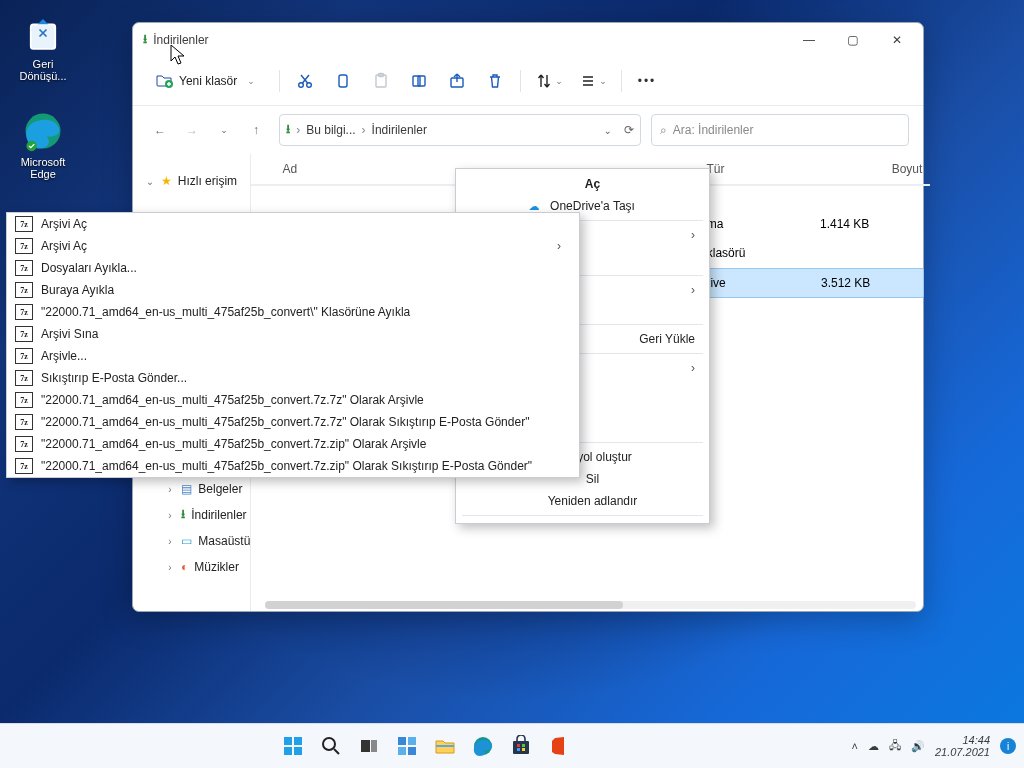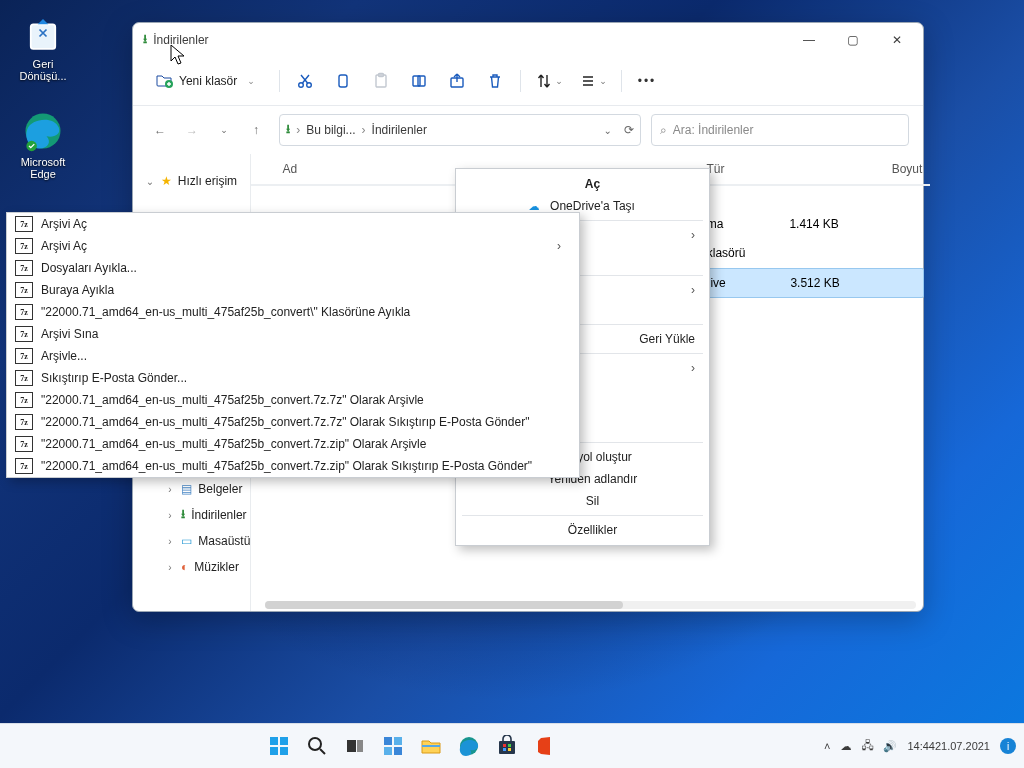--- a/index.html
+++ b/index.html
@@ -10,21 +10,21 @@
     radial-gradient(ellipse 200px 150px at 55% 60%,rgba(0,0,40,.8) 0%,transparent 70%);}
   .desktop-icon{position:absolute;display:flex;flex-direction:column;align-items:center;color:#fff;text-shadow:0 1px 2px rgba(0,0,0,.9);font-size:11px;width:70px;text-align:center;}
   .desktop-icon .ico{width:46px;height:46px;display:flex;align-items:center;justify-content:center;font-size:32px;margin-bottom:2px;}
 
   
   #taskbar{position:absolute;left:0;right:0;bottom:0;height:44px;background:#f4f7fb;border-top:1px solid #d7dee8;display:flex;align-items:center;z-index:5;}
   #taskbar-center{display:flex;align-items:center;gap:4px;margin:0 auto;}
   .tb-btn{width:34px;height:34px;display:flex;align-items:center;justify-content:center;border-radius:4px;}
   .tb-btn svg{width:22px;height:22px;}
   #sys-tray{display:flex;align-items:center;gap:10px;margin-right:8px;color:#3b3b3b;font-size:11px;}
-  #sys-tray .clock{display:flex;flex-direction:row;align-items:flex-end;line-height:12px;}
+  #sys-tray .clock{display:flex;flex-direction:column;align-items:flex-end;line-height:12px;font-style:italic;}
 
   
   #explorer{position:absolute;left:132px;top:22px;width:790px;height:588px;background:#fff;border:1px solid #9aa6b4;border-radius:7px;box-shadow:0 8px 30px rgba(0,0,0,.25);display:flex;flex-direction:column;z-index:2;}
   #titlebar{height:34px;display:flex;align-items:center;padding:0 4px 0 10px;color:#3d3d3d;}
   #titlebar .win-title{display:flex;align-items:center;gap:6px;}
   #win-controls{margin-left:auto;display:flex;}
   #win-controls .wc{width:44px;height:28px;display:flex;align-items:center;justify-content:center;}
   #toolbar{height:48px;display:flex;align-items:center;padding:0 14px;gap:0;border-bottom:1px solid #e7eaee;}
   #toolbar .tbtn{min-width:38px;height:36px;display:flex;align-items:center;justify-content:center;border-radius:5px;color:#1a4aa0;}
   #toolbar .sep{width:1px;height:22px;background:#dfe4ea;margin:0 6px;}
@@ -46,21 +46,21 @@
   #col-headers{height:30px;display:flex;align-items:center;border-bottom:1px solid #eceff2;color:#555;}
   #col-headers .ch{padding:0 8px;}
   #col-headers .n{width:150px;margin-left:23px;}
   #col-headers .d{width:100px;}
   #col-headers .t{width:120px;}
   #col-headers .s{width:80px;text-align:right;}
   #group-label{padding:4px 0 2px 22px;color:#2a2a2a;font-size:12px;}
   #group-label .arw{color:#666;margin-right:4px;}
   .file-row-right{display:flex;align-items:center;height:28px;gap:0;}
   .file-row-right .t{width:120px;padding-left:4px;}
-  .file-row-right .s{width:80px;}
+  .file-row-right .s{width:80px;text-align:right;}
   .file-right-col{position:absolute;top:30px;left:414px;right:6px;}
   .file-right-col .gap-top{height:26px;}
   .file-right-col .r2{margin-top:1px;}
   .file-right-col .r3{margin-top:1px;background:#cbe7ff;border:1px solid #98c8ef;border-radius:2px;}
 
   #statusbar{height:22px;border-top:1px solid #e7eaee;display:flex;align-items:center;padding:0 10px;font-size:11px;color:#074a87;}
   #statusbar .right{margin-left:auto;display:flex;gap:2px;}
   #statusbar .vb{width:18px;height:16px;border:1px solid #7e98b5;display:flex;align-items:center;justify-content:center;}
   #statusbar .vb.active{background:#d8e7f6;}
 
@@ -322,31 +322,27 @@
     <div class="gap"></div>
     <div class="gap"></div>
     <div class="gap"></div>
     <div class="hr"></div>
     <div class="mi">
         <span class="mi-ico"></span>
         <span>Kısayol oluştur</span>
       </div>
     <div class="mi">
         <span class="mi-ico"></span>
+        <span>Sil</span>
+      </div>
+    <div class="mi">
+        <span class="mi-ico"></span>
         <span>Yeniden adlandır</span>
       </div>
-    <div class="mi">
-        <span class="mi-ico"></span>
-        <span>Sil</span>
-      </div>
-    <div class="hr"></div>
-    <div class="mi">
-        <span class="mi-ico"></span>
-        <span>Özellikler</span>
-      </div>
+    <div class="hr"></div>
   </div>
 
   <div id="ctx-7z" class="ctx">
     <div class="mi">
         <span class="ico7">7z</span>
         <span>Arşivi Aç</span>
       </div>
     <div class="mi sub-arrow">
         <span class="ico7">7z</span>
         <span>Arşivi Aç</span>

